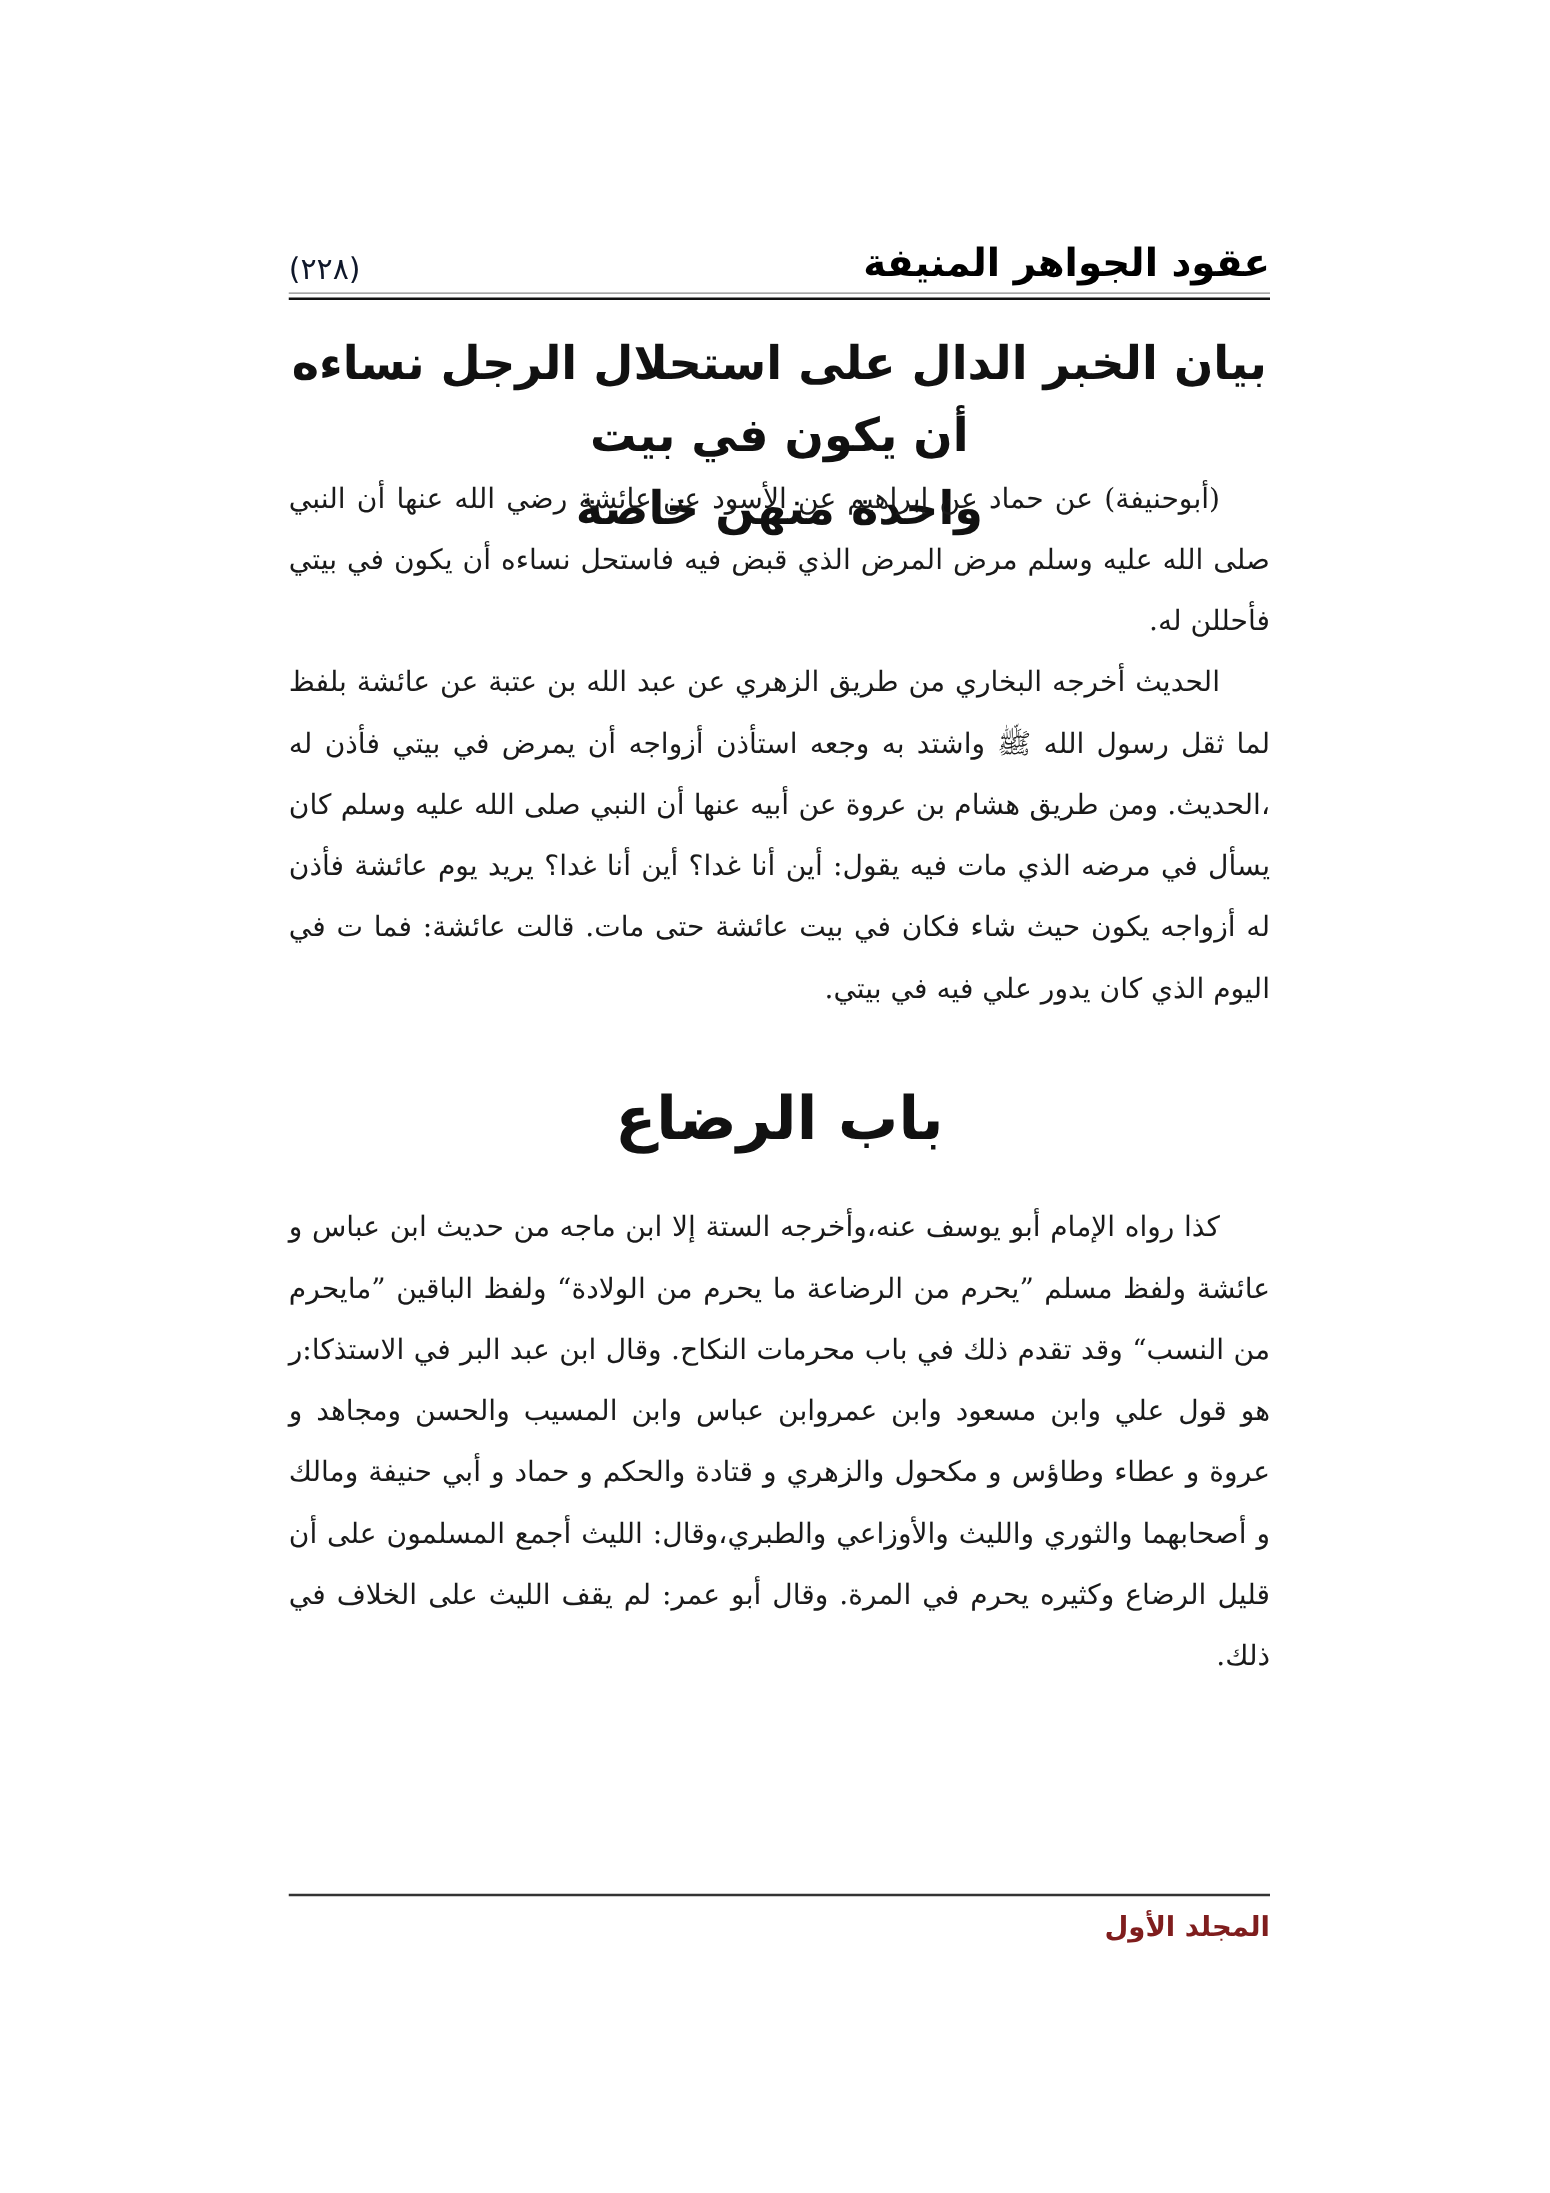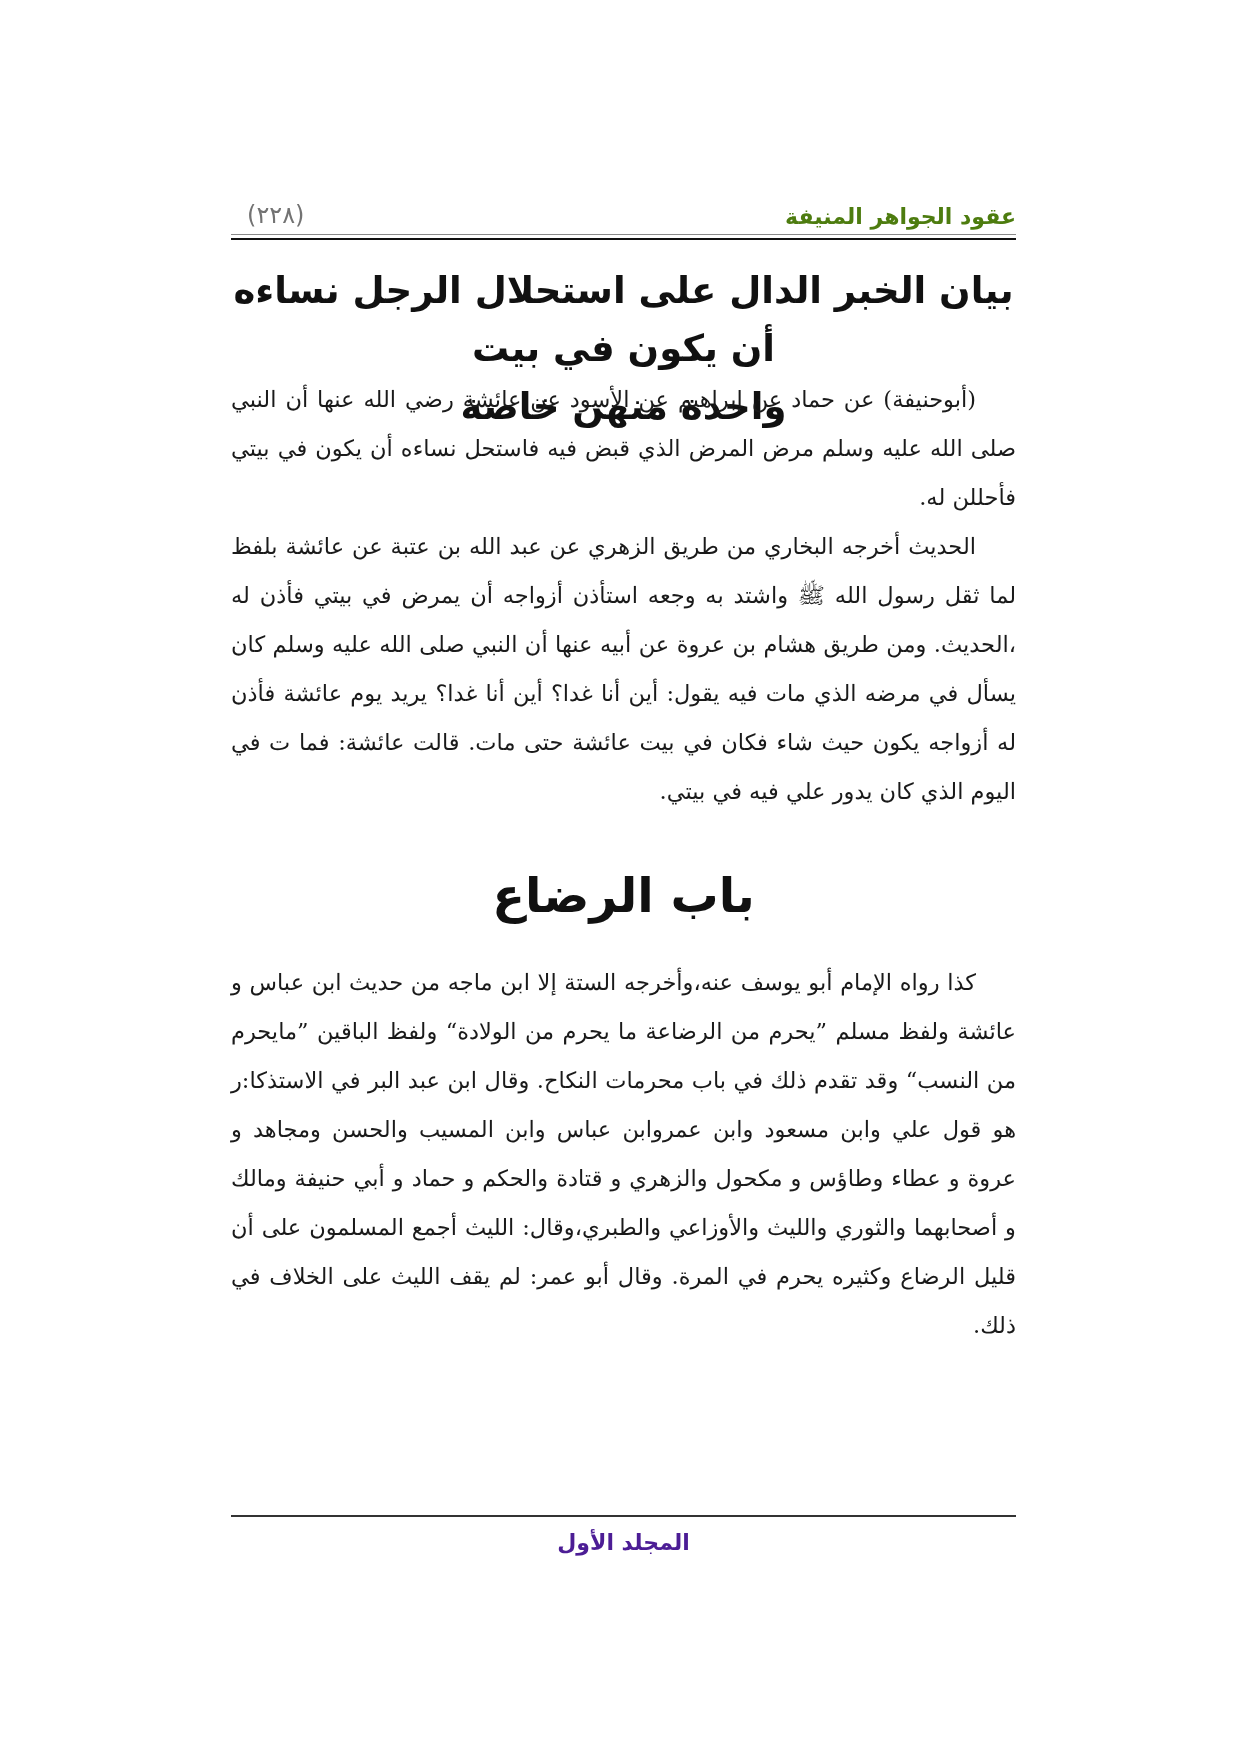--- a/index.html
+++ b/index.html
@@ -7,24 +7,24 @@
       width: 1240px; height: 1754px; position: relative; overflow: hidden;
       color: #1a1a1a;
       font-family: "DejaVu Serif", "Liberation Serif", serif;
     }
     .page { position: absolute; left: 231px; width: 785px; top: 0; direction: rtl; }
     .header {
       position: absolute; top: 185px; left: 0; right: 0; height: 44px;
       display: flex; justify-content: space-between; align-items: flex-end;
     }
     .header-title {
-      font-family: "DejaVu Sans", sans-serif; font-weight: bold; font-size: 22px; color: #4d7c0f;
+      font-family: "DejaVu Sans", sans-serif; font-weight: bold; font-size: 31px; color: #000000;
     }
     .header-page {
-      font-family: "DejaVu Sans", sans-serif; font-size: 24px; color: #737373; direction: ltr; margin-left: 16px;
+      font-family: "DejaVu Sans", sans-serif; font-size: 24px; color: #0f172a; direction: ltr;
     }
     .header-rule {
       position: absolute; top: 234px; left: 0; right: 0; height: 3px;
       border-top: 1px solid #8a8a8a; border-bottom: 2px solid #111;
     }
     .section-title {
       position: absolute; left: 0; right: 0; text-align: center;
       font-family: "DejaVu Sans", sans-serif; font-weight: bold; color: #111;
     }
     .title1 { top: 262px; font-size: 37px; line-height: 58px; }
@@ -33,22 +33,22 @@
       font-size: 22.5px; line-height: 49px; text-align: justify; text-align-last: right;
     }
     .p { margin: 0; }
     .indent { text-indent: 40px; }
     .title2 { top: 860px; font-size: 48px; line-height: 70px; }
     .footer-rule {
       position: absolute; top: 1515px; left: 0; right: 0; height: 0;
       border-top: 2px solid #333;
     }
     .footer {
-      position: absolute; top: 1530px; left: 0; right: 0; text-align: center;
-      font-family: "DejaVu Sans", sans-serif; font-weight: bold; font-size: 22px; color: #4c1d95;
+      position: absolute; top: 1530px; left: 0; right: 0; text-align: right;
+      font-family: "DejaVu Sans", sans-serif; font-weight: bold; font-size: 22px; color: #7f1d1d;
     }
   </style>
 </head>
 <body>
 
 <div class="page">
 
   <div class="header">
     <span class="header-title">عقود الجواهر المنيفة</span>
     <span class="header-page">(٢٢٨)</span>

